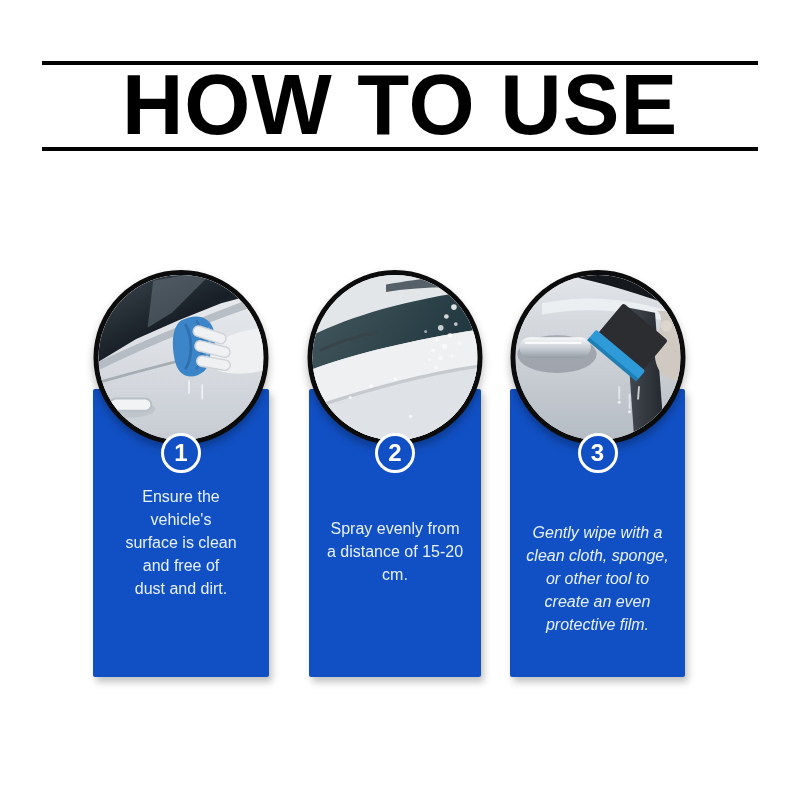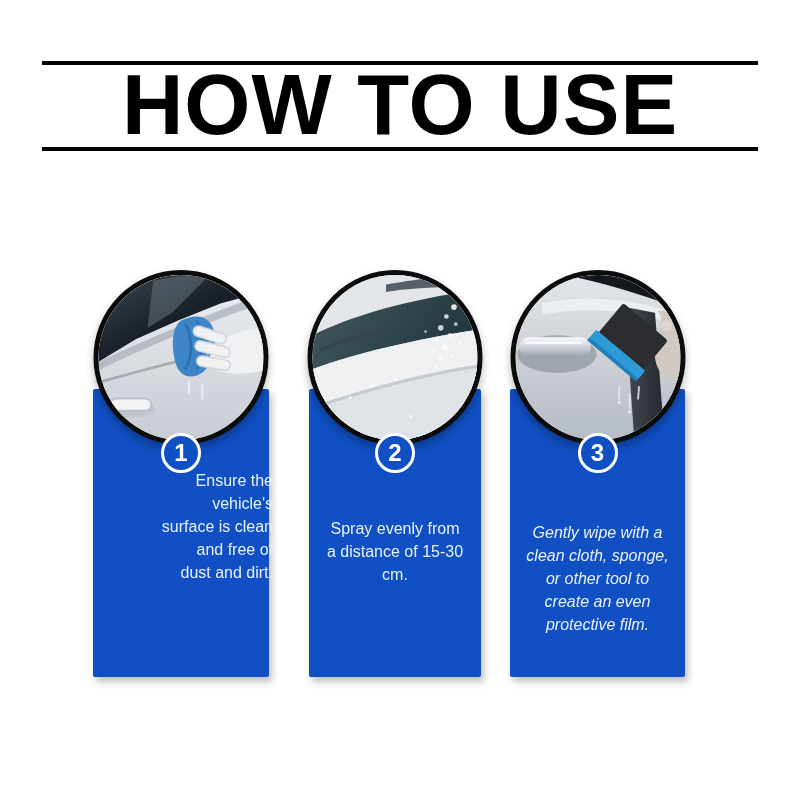--- a/index.html
+++ b/index.html
@@ -27,21 +27,21 @@
   .photo svg{display:block;width:100%;height:100%;}
 
   .badge{position:absolute;top:44px;left:50%;transform:translateX(-50%);
          width:40px;height:40px;box-sizing:border-box;border:3px solid #ffffff;
          border-radius:50%;background:#1150c4;color:#ffffff;z-index:3;
          display:flex;align-items:center;justify-content:center;
          font-size:24px;font-weight:700;}
 
   .caption{position:absolute;left:-4px;right:-4px;text-align:center;
            font-size:16px;line-height:23px;color:#e8f1fc;white-space:pre-line;z-index:1;}
-  .step1 .caption{top:80px;text-align:right;}
+  .step1 .caption{top:96px;}
   .step2 .caption{top:128px;}
   .step3 .caption{top:132px;font-style:italic;}
 </style>
 </head>
 <body>
 
 <div class="page">
 
   <div class="rule rule-top"></div>
   <h1 class="title">HOW TO USE</h1>
@@ -131,21 +131,21 @@
             <circle cx="88" cy="110" r="1.6" opacity="0.8"></circle>
           <circle cx="40" cy="130" r="1.6" opacity="0.7"></circle>
             <circle cx="104" cy="150" r="1.8" opacity="0.7"></circle>
         </g>
       </svg>
     </div>
     <div class="badge">
       <span>2</span>
     </div>
     <div class="caption">Spray evenly from
-a distance of 15-30
+a distance of 15-20
 cm.</div>
   </div>
 
   <div class="card step3">
     <div class="photo">
       <svg viewBox="0 0 175 175" aria-hidden="true">
         <defs>
           <linearGradient id="p3body" x1="0" y1="0" x2="0" y2="1">
             <stop offset="0" stop-color="#e2e5e9"></stop>
               <stop offset="1" stop-color="#b6bcc4"></stop>

